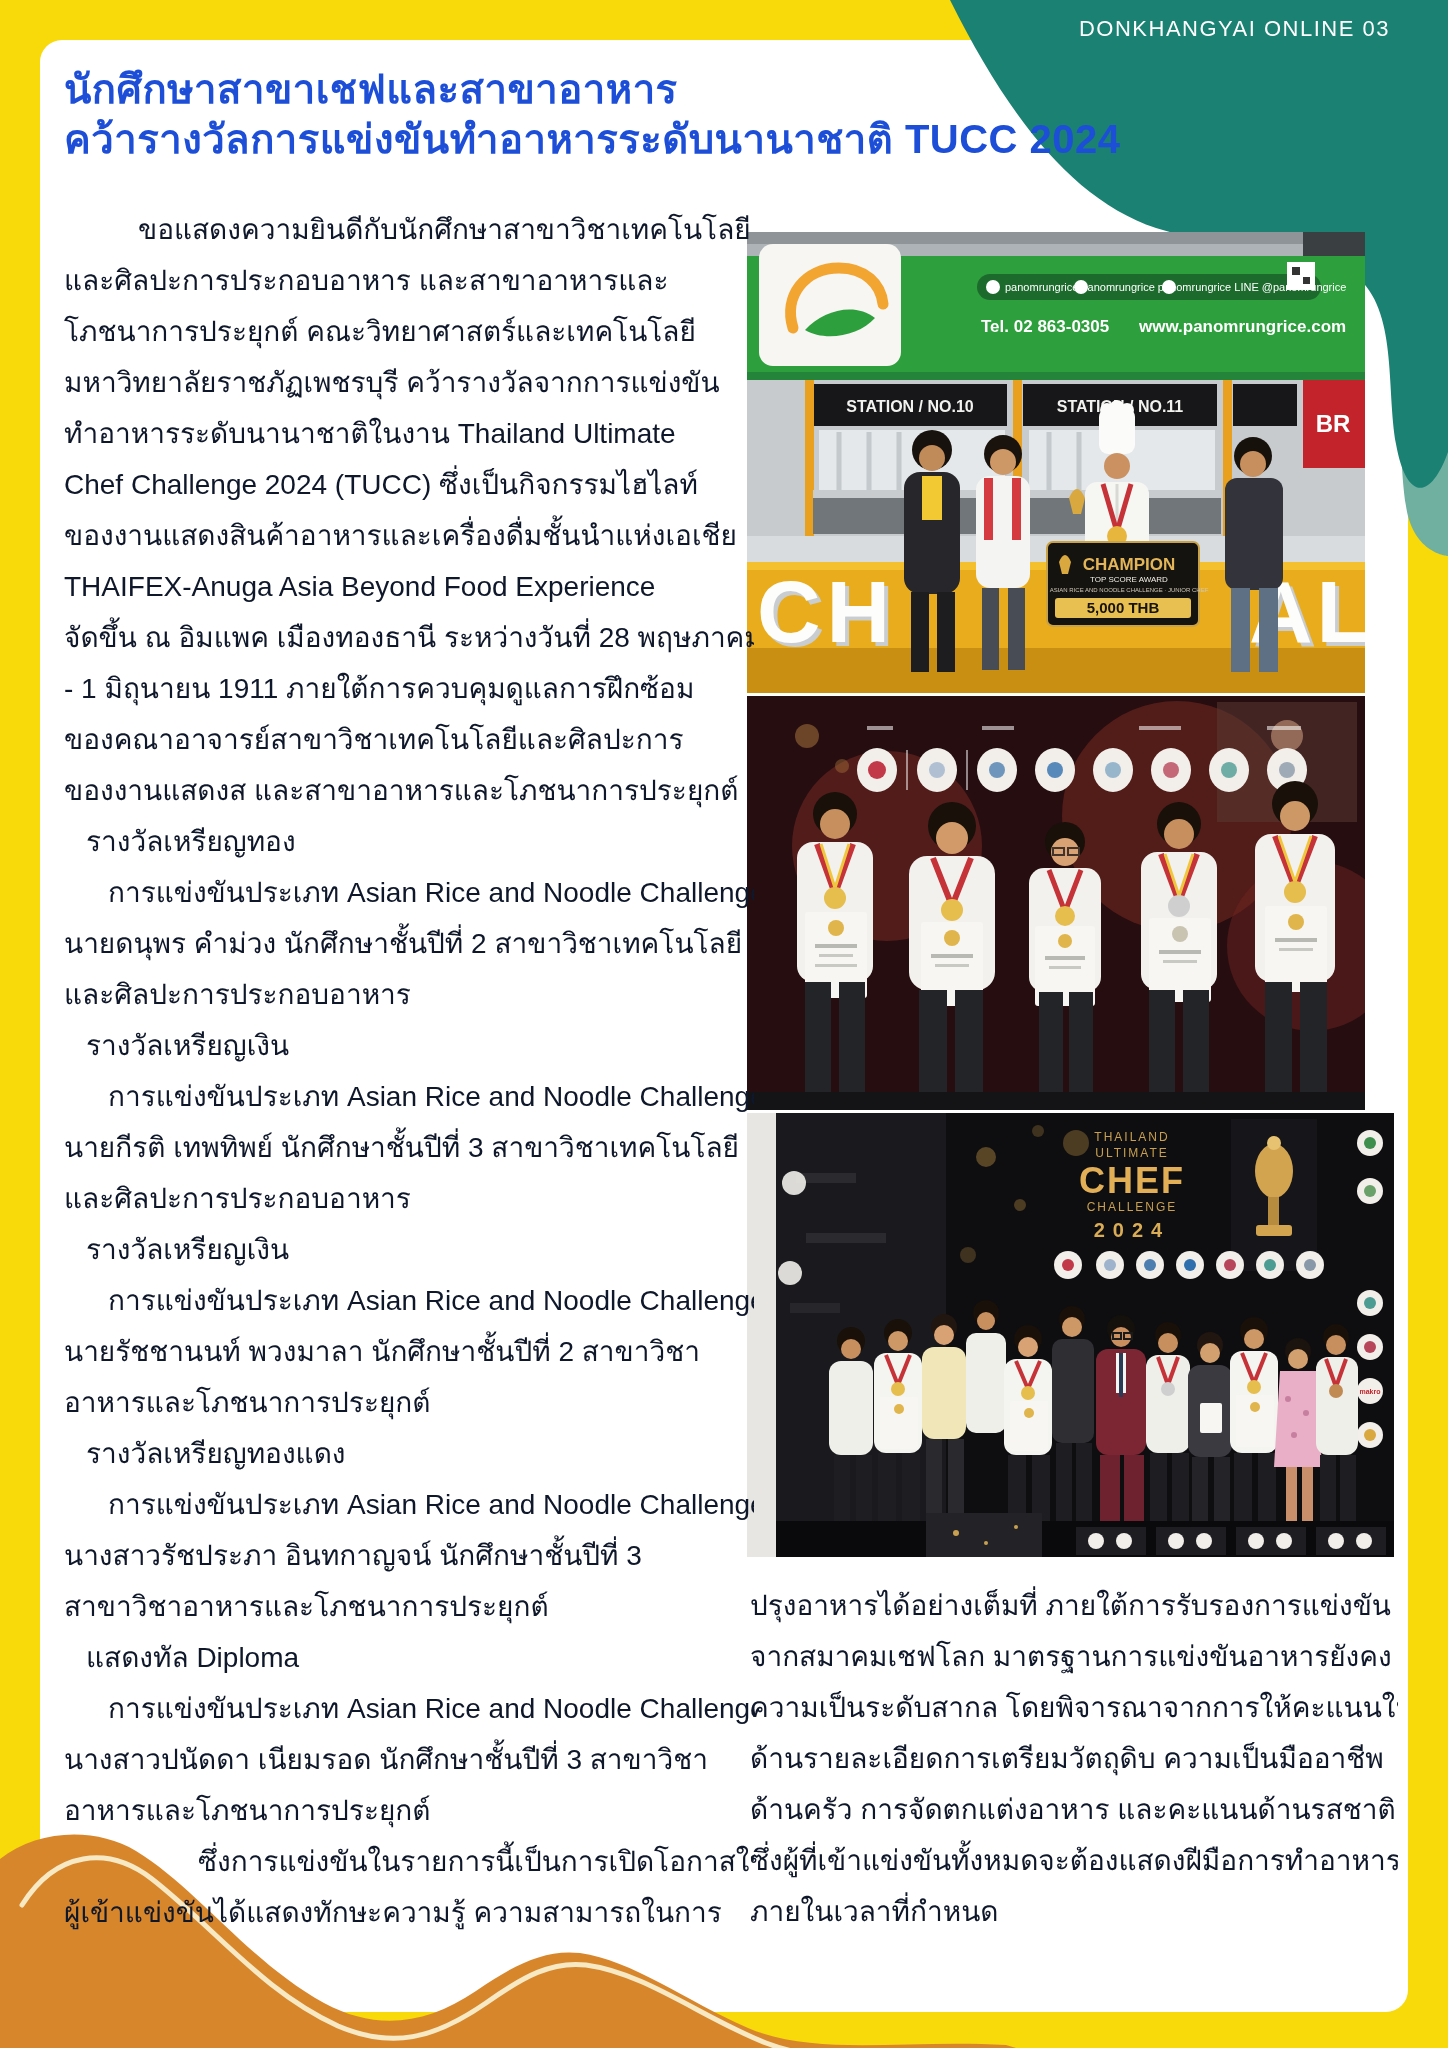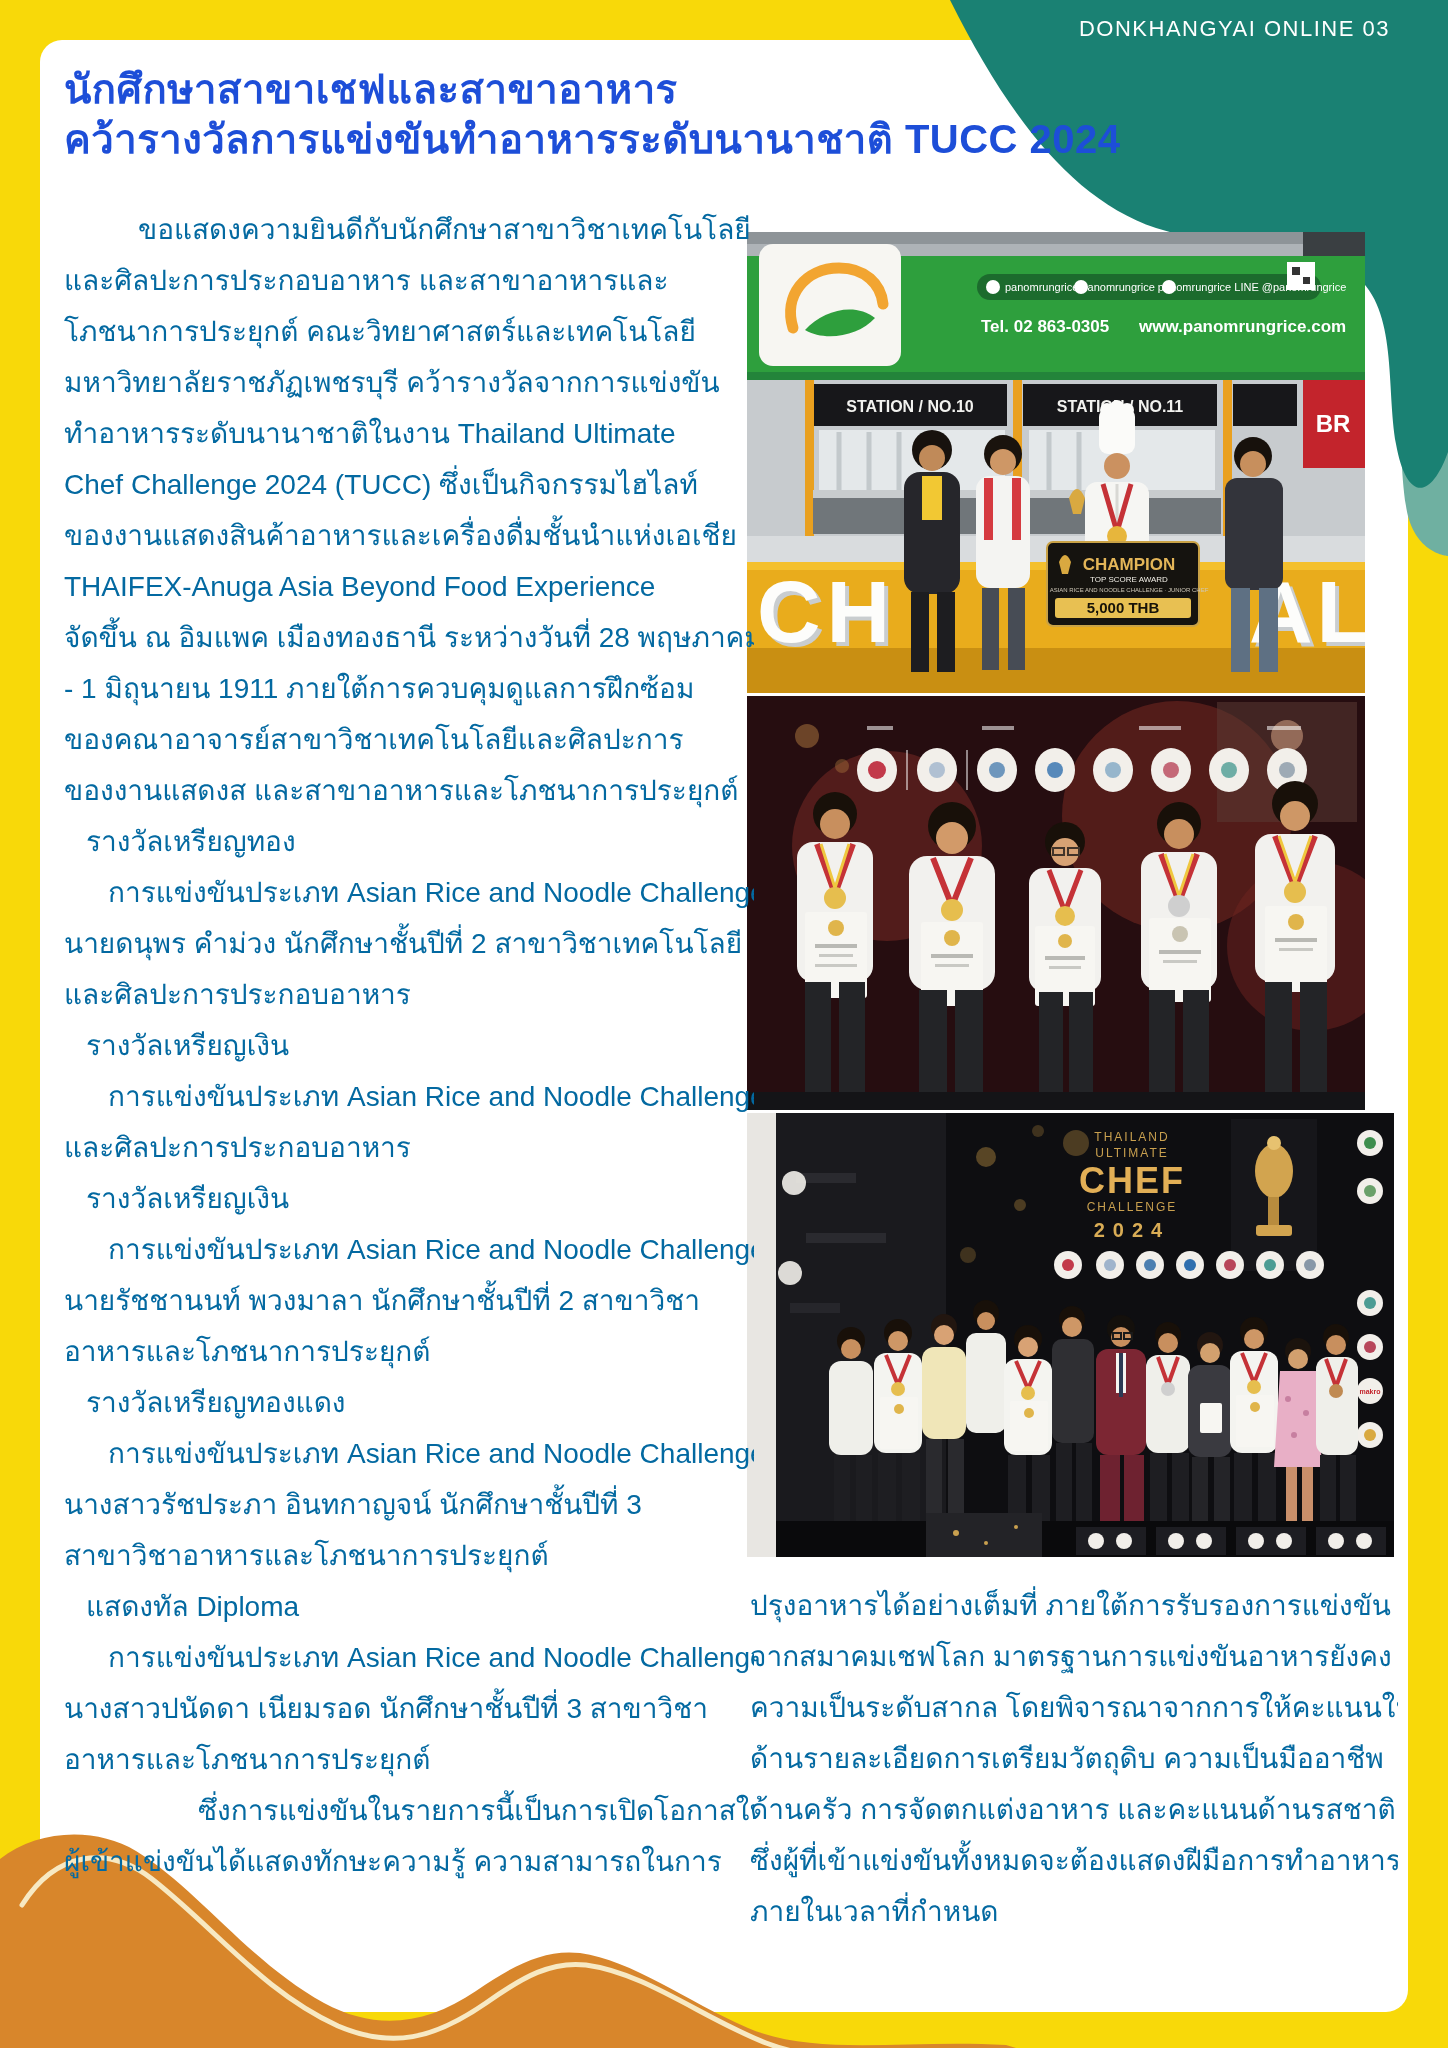--- a/index.html
+++ b/index.html
@@ -16,21 +16,21 @@
   .orange-wave{position:absolute;left:0;bottom:0;width:1448px;height:215px;z-index:1;}
   .header-label{
     position:absolute;top:16px;right:58px;z-index:5;
     color:#ffffff;font-size:22px;letter-spacing:1.5px;font-weight:500;
   }
   .title{
     position:absolute;left:64px;top:64px;z-index:4;
     color:#1d4ed8;font-weight:900;font-size:40px;line-height:50px;
     letter-spacing:0.5px;
   }
-  .col{position:absolute;z-index:4;font-size:28px;line-height:51px;color:#0369a1;overflow:hidden;}
+  .col{position:absolute;z-index:4;font-size:28px;line-height:51px;color:#0f172a;overflow:hidden;}
   .col-left{left:64px;top:204px;width:690px;height:1738px;}
   .col-right{left:750px;top:1580px;width:648px;height:372px;}
   .ln{white-space:nowrap;}
   .ind-p{padding-left:74px;}
   .ind-a{padding-left:22px;}
   .ind-c{padding-left:44px;}
   .ind-p2{padding-left:134px;}
   .photo{position:absolute;left:747px;width:618px;z-index:3;overflow:hidden;background:#e8e6e2;}
   #photo1{top:232px;height:461px;}
   #photo2{top:696px;height:414px;}
@@ -76,20 +76,21 @@
     <div class="ln">จัดขึ้น ณ อิมแพค เมืองทองธานี ระหว่างวันที่ 28 พฤษภาคม</div>
     <div class="ln">- 1 มิถุนายน 1911 ภายใต้การควบคุมดูแลการฝึกซ้อม</div>
     <div class="ln">ของคณาอาจารย์สาขาวิชาเทคโนโลยีและศิลปะการ</div>
     <div class="ln">ของงานแสดงส และสาขาอาหารและโภชนาการประยุกต์</div>
     <div class="ln ind-a">รางวัลเหรียญทอง</div>
     <div class="ln ind-c">การแข่งขันประเภท Asian Rice and Noodle Challenge</div>
     <div class="ln">นายดนุพร คำม่วง นักศึกษาชั้นปีที่ 2 สาขาวิชาเทคโนโลยี</div>
     <div class="ln">และศิลปะการประกอบอาหาร</div>
     <div class="ln ind-a">รางวัลเหรียญเงิน</div>
     <div class="ln ind-c">การแข่งขันประเภท Asian Rice and Noodle Challenge</div>
+    <div class="ln">นายกีรติ เทพทิพย์ นักศึกษาชั้นปีที่ 3 สาขาวิชาเทคโนโลยี</div>
     <div class="ln">และศิลปะการประกอบอาหาร</div>
     <div class="ln ind-a">รางวัลเหรียญเงิน</div>
     <div class="ln ind-c">การแข่งขันประเภท Asian Rice and Noodle Challenge</div>
     <div class="ln">นายรัชชานนท์ พวงมาลา นักศึกษาชั้นปีที่ 2 สาขาวิชา</div>
     <div class="ln">อาหารและโภชนาการประยุกต์</div>
     <div class="ln ind-a">รางวัลเหรียญทองแดง</div>
     <div class="ln ind-c">การแข่งขันประเภท Asian Rice and Noodle Challenge</div>
     <div class="ln">นางสาวรัชประภา อินทกาญจน์  นักศึกษาชั้นปีที่ 3</div>
     <div class="ln">สาขาวิชาอาหารและโภชนาการประยุกต์</div>
     <div class="ln ind-a">แสดงทัล Diploma</div>

